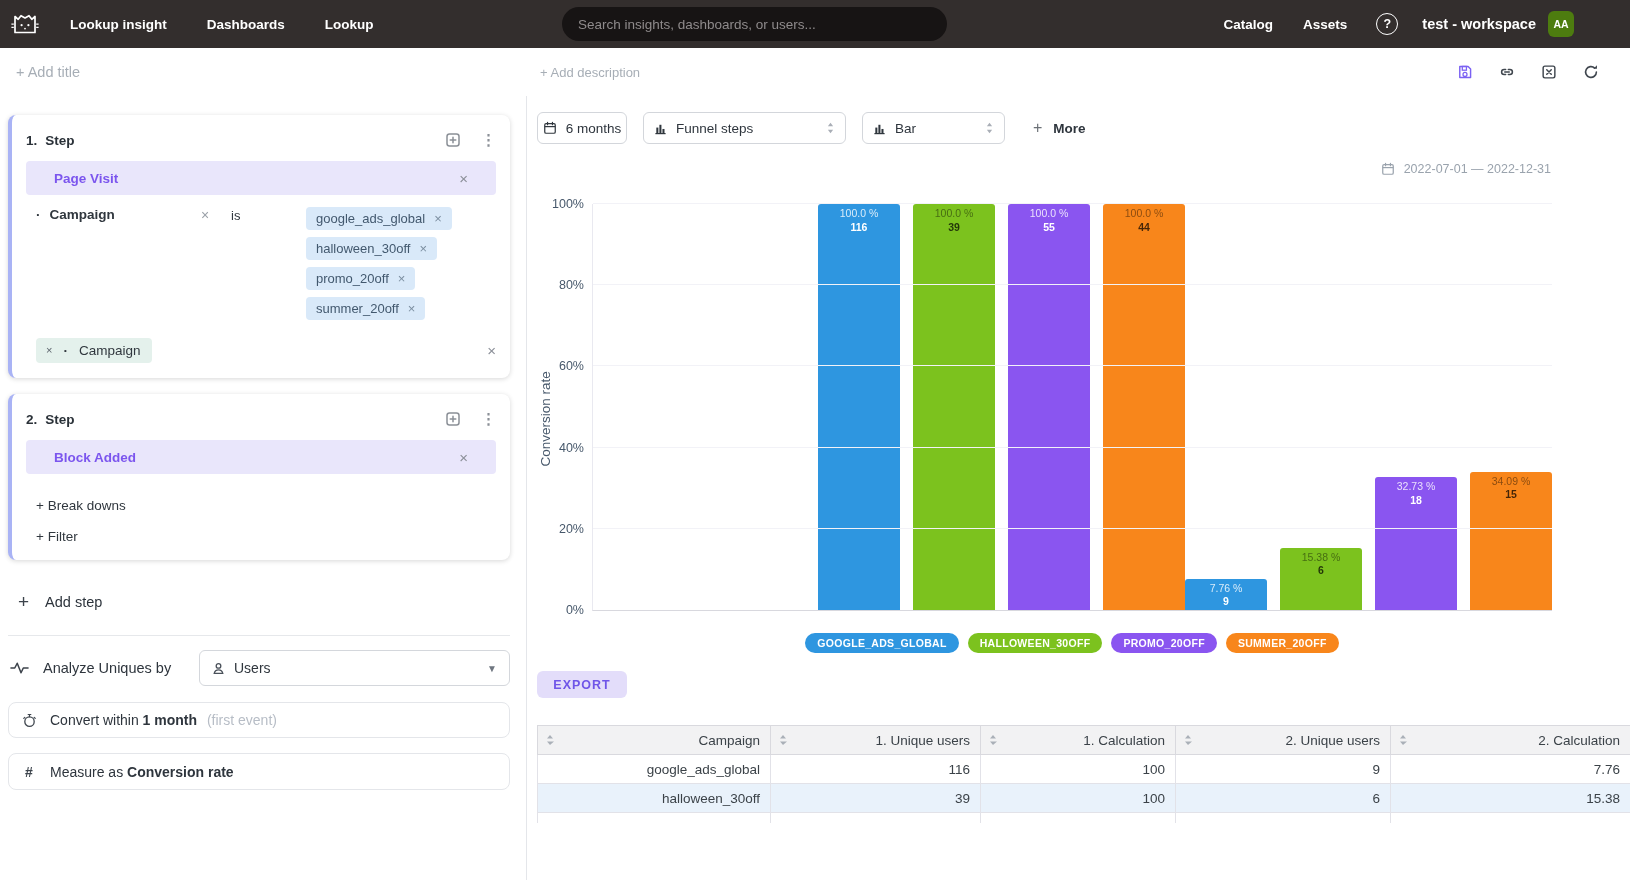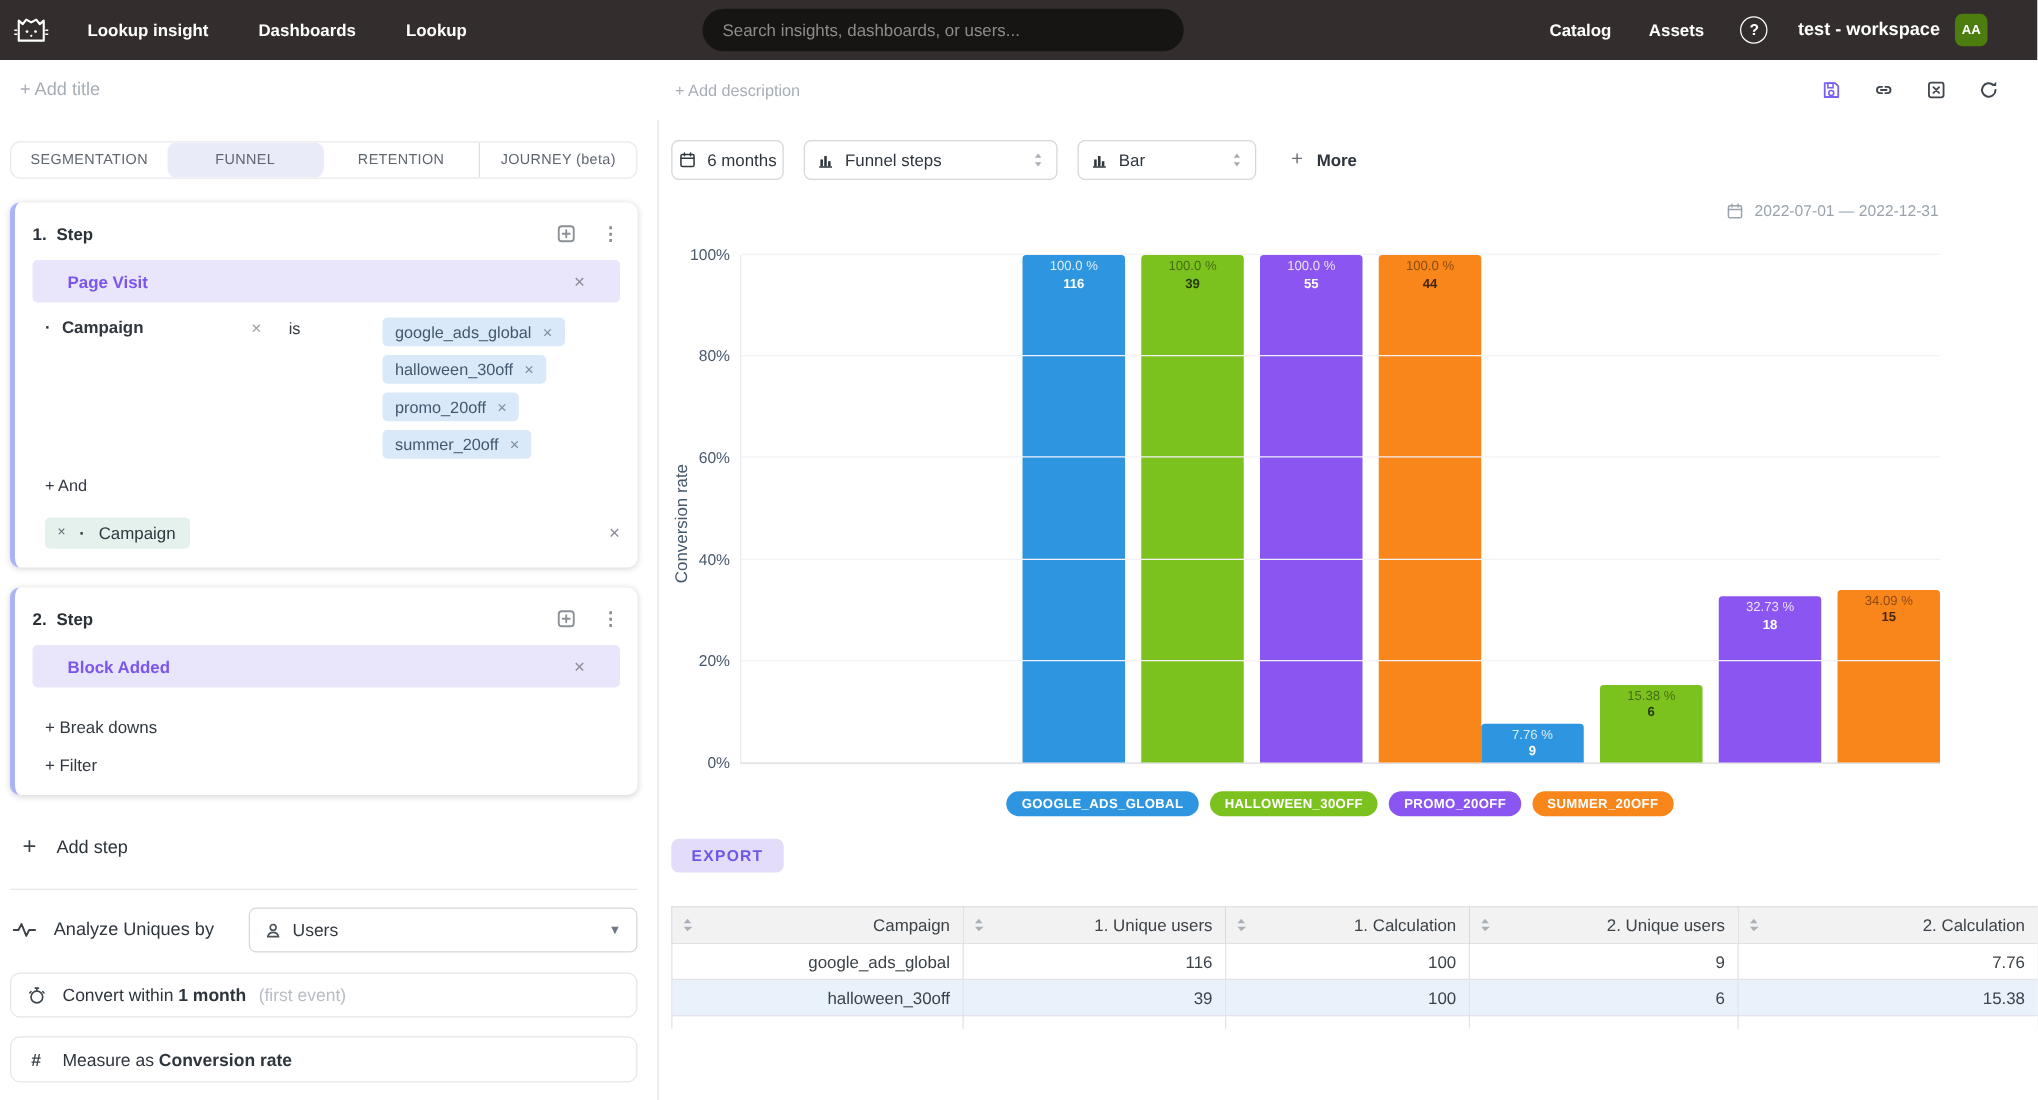--- a/index.html
+++ b/index.html
@@ -8,21 +8,21 @@
 
   
   .navbar { height:48px; background:#332e2d; display:flex; align-items:center; position:relative; }
   .logo { margin-left:10px; display:flex; align-items:center; }
   .nav-links { display:flex; align-items:center; margin-left:10px; }
   .nav-link { color:#fff; font-weight:700; font-size:13.5px; padding:0 20px; cursor:pointer; }
   .search { position:absolute; left:562px; top:7px; width:385px; height:34px; border-radius:17px;
     background:#171414; border:none; outline:none; color:#cfcccc; font-size:13.5px; padding:0 16px;
     font-family:"Liberation Sans", sans-serif; }
   .search::placeholder { color:#8f8b8c; }
-  .nav-right { margin-left:auto; display:flex; align-items:center; padding-right:40px; }
+  .nav-right { margin-left:auto; display:flex; align-items:center; padding-right:56px; }
   .nav-right .nav-link { padding:0 15px; }
   .help { width:22px; height:22px; border-radius:50%; border:1.6px solid #fff; color:#fff;
     font-size:12.5px; font-weight:700; display:flex; align-items:center; justify-content:center; margin:0 14px; }
   .workspace { color:#fff; font-weight:700; font-size:14.5px; margin:0 12px 0 10px; }
   .avatar { width:26px; height:26px; border-radius:6px; background:#4d7c0f; color:#fff;
     font-size:10.5px; font-weight:700; display:flex; align-items:center; justify-content:center; }
 
   
   .toolbar2 { height:48px; display:flex; align-items:center; position:relative; }
   .add-title { margin-left:16px; color:#a7aeb6; font-size:14.5px; }
@@ -201,26 +201,20 @@
         <path d="M16.6 2.6v3.8h-3.8z" fill="currentColor"></path>
       </svg>
     </span>
   </div>
 </div>
 
 <div class="main">
 
   <div class="left-panel">
 
-    <div class="tabs">
-        <div class="tab">SEGMENTATION</div>
-        <div class="tab active">FUNNEL</div>
-        <div class="tab">RETENTION</div>
-        <div class="tab sep">JOURNEY (beta)</div>
-      </div>
 
     <div class="step-card">
       <div class="step-header">
         <span class="step-num">1.</span>
         <span class="step-title">Step</span>
         <span class="step-icons">
           <span class="boxplus">
             <svg viewBox="0 0 16 16" width="16" height="16">
               <rect x="2" y="2" width="12" height="12" rx="2.5" fill="none" stroke="currentColor" stroke-width="1.5"></rect>
               <path d="M8 5.2v5.6M5.2 8h5.6" stroke="currentColor" stroke-width="1.5" stroke-linecap="round"></path>
@@ -252,21 +246,20 @@
             <span class="chip">
               <span>promo_20off</span>
               <span class="chip-x">×</span>
             </span>
             <span class="chip">
               <span>summer_20off</span>
               <span class="chip-x">×</span>
             </span>
           </span>
       </div>
-      <div class="and-link">+ And</div>
       <div class="breakdown-row">
         <span class="bd-chip">
           <span class="bd-x">×</span>
           <span class="bullet">·</span>
           <span>Campaign</span>
         </span>
         <span class="x">×</span>
       </div>
     </div>
 

